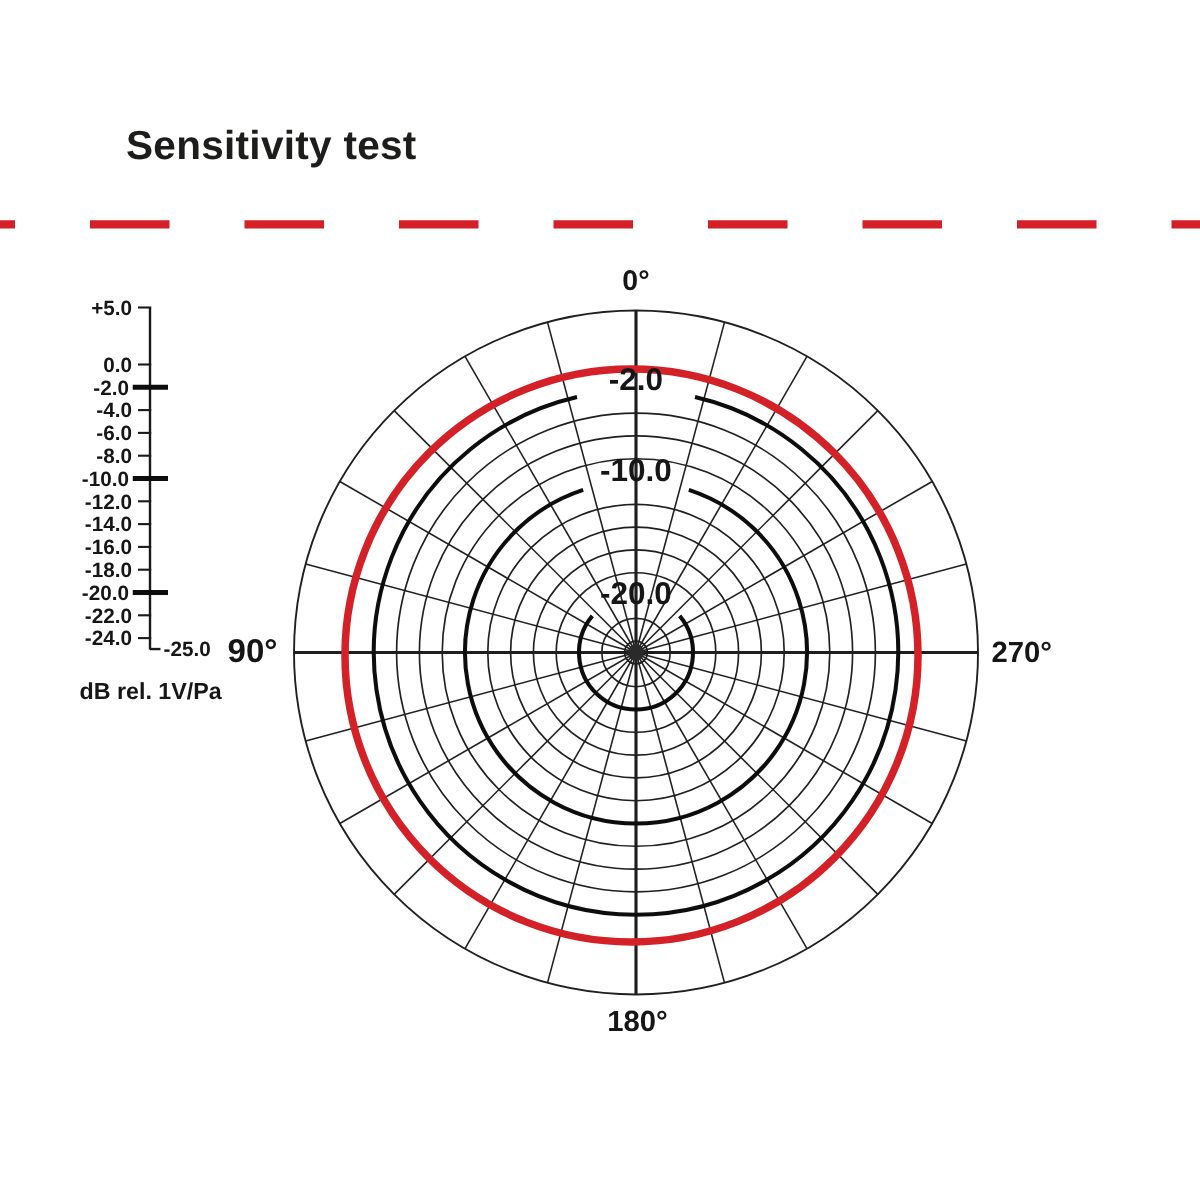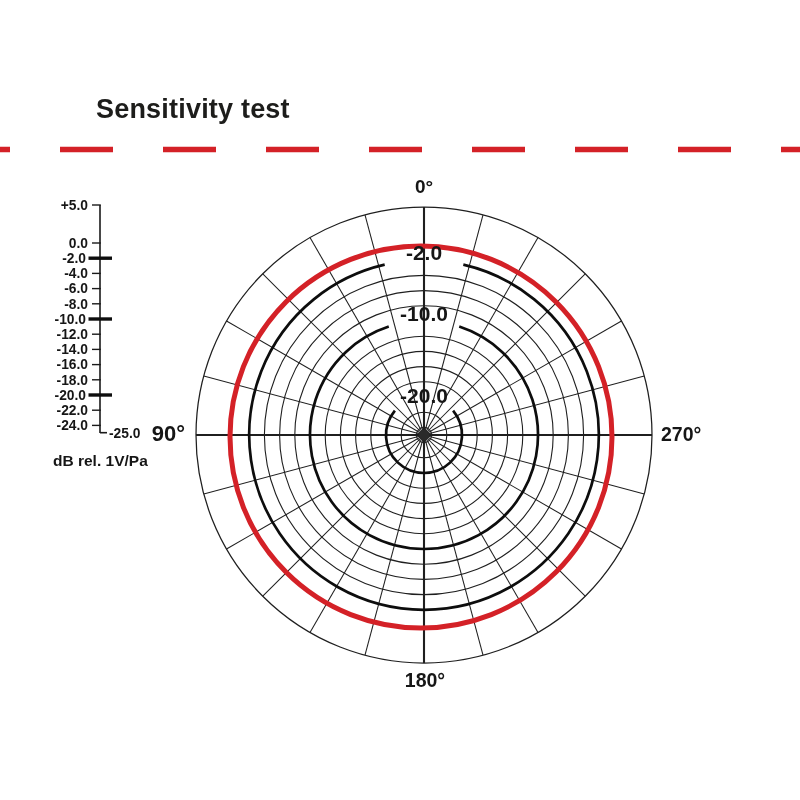--- a/index.html
+++ b/index.html
@@ -1,19 +1,19 @@
 <!DOCTYPE html>
 <html><head>
 <meta charset="utf-8">
 <style>
   html,body{margin:0;padding:0;background:#ffffff;}
   body{width:800px;height:800px;position:relative;overflow:hidden;
        font-family:"Liberation Sans",sans-serif;}
   .title{position:absolute;left:84px;top:82px;font-size:27px;font-weight:700;
-         color:#1d1d1b;letter-spacing:.2px;margin:12px;}
+         color:#1d1d1b;letter-spacing:.2px;margin:0;}
   svg{position:absolute;left:0;top:0;}
   text{font-family:"Liberation Sans",sans-serif;fill:#161616;}
 </style>
 </head>
 <body>
 
 <div class="page">
   <h1 class="title">Sensitivity test</h1>
   <svg id="chart" width="800" height="800" viewBox="0 0 800 800">
     <g id="divider">

